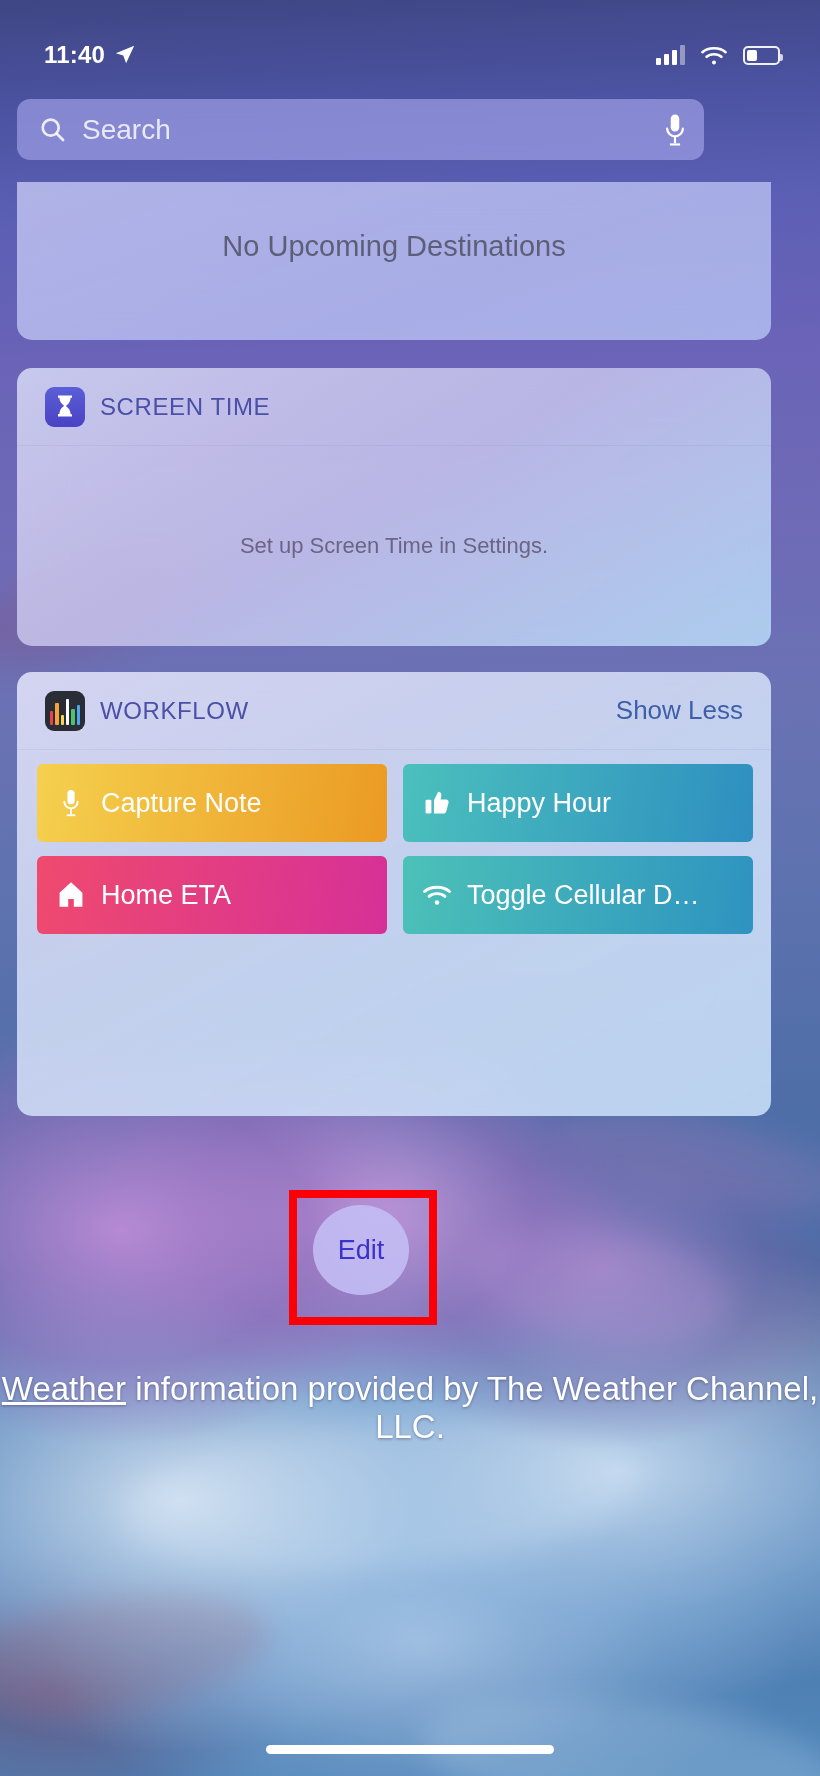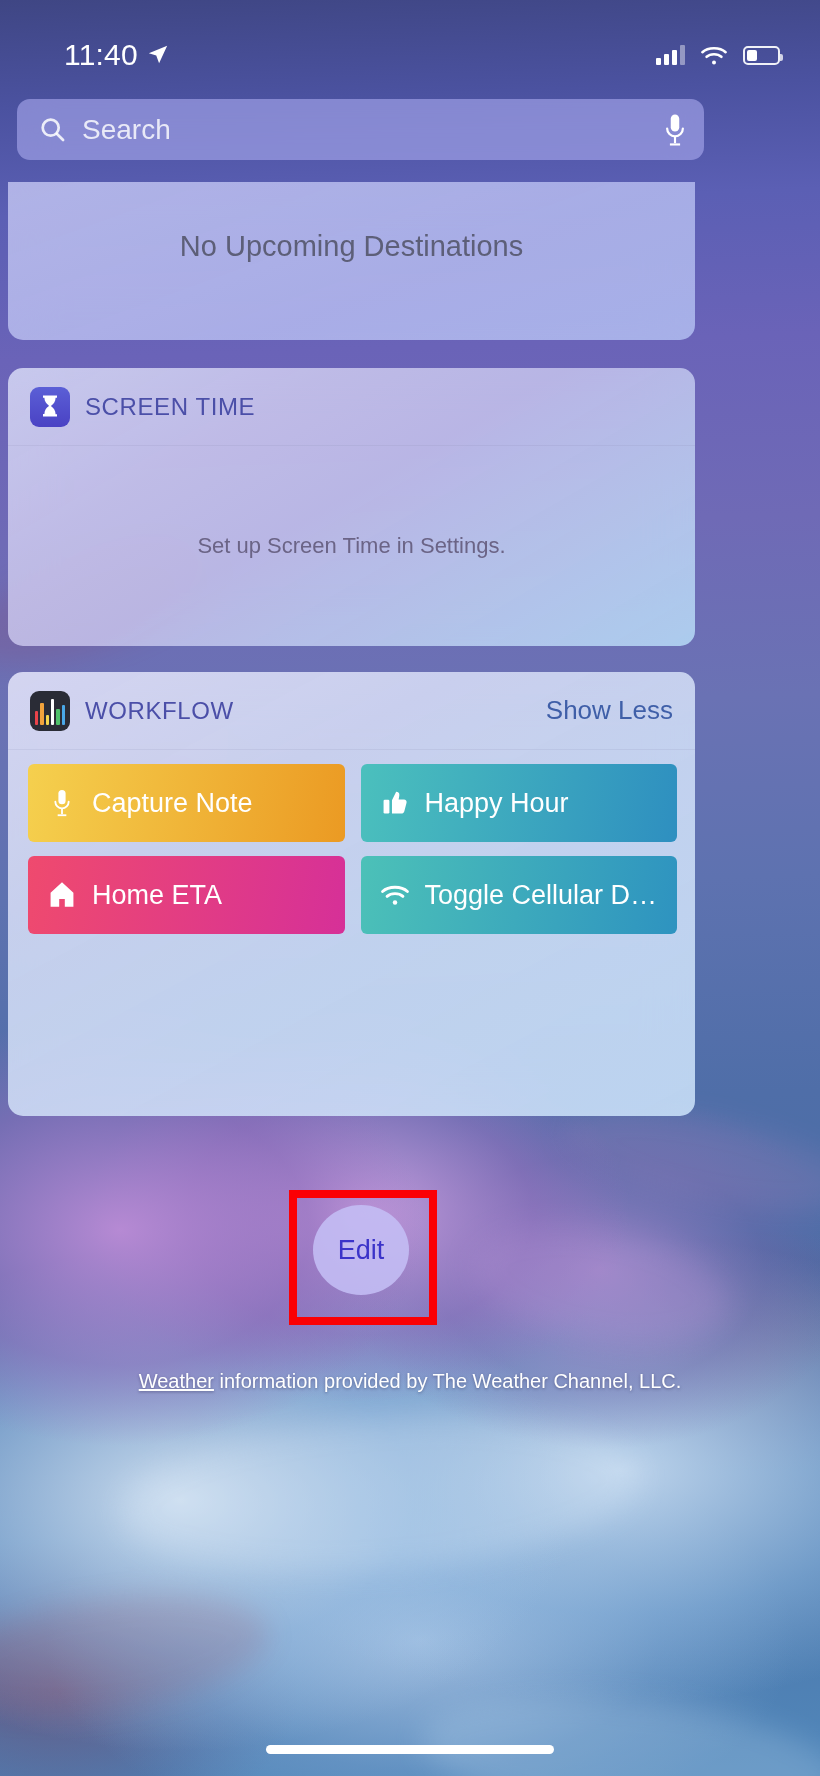--- a/index.html
+++ b/index.html
@@ -36,21 +36,21 @@
   }
 
   
   #statusbar {
     position: absolute; top: 0; left: 0; right: 0; height: 86px;
     display: flex; align-items: center; justify-content: space-between;
     padding: 24px 40px 0 44px;
     color: #fff;
   }
   #statusbar .left { display: flex; align-items: center; gap: 9px; }
-  #clock { font-size: 30px; font-weight: 400; letter-spacing: .2px; margin-left: 20px; }
+  #clock { font-size: 24px; font-weight: 700; letter-spacing: .2px; }
   .loc-arrow { width: 22px; height: 22px; }
   #statusbar .right { display: flex; align-items: center; gap: 15px; }
   .bars { display: flex; align-items: flex-end; gap: 3px; height: 20px; }
   .bars span { width: 5px; background: #fff; border-radius: 1px; }
   .bars span:nth-child(1) { height: 7px; }
   .bars span:nth-child(2) { height: 11px; }
   .bars span:nth-child(3) { height: 15px; }
   .bars span:nth-child(4) { height: 20px; opacity: .42; }
   .battery {
     width: 37px; height: 19px; border: 2px solid rgba(255,255,255,.92);
@@ -73,21 +73,21 @@
   }
   #searchbar .sicon { width: 27px; height: 27px; flex: 0 0 auto; }
   #search-input-text {
     flex: 1; margin-left: 16px;
     font-size: 28px; color: rgba(255,255,255,.82);
   }
   #searchbar .mic { width: 22px; height: 34px; flex: 0 0 auto; }
 
   
   .widget {
-    position: absolute; left: 8px; width: 687px;
+    position: absolute; left: 17px; width: 754px;
     background: rgba(237,240,253,.74);
     backdrop-filter: blur(24px);
     overflow: hidden;
   }
 
   
   #widget-maps {
     top: 182px; height: 158px;
     border-radius: 0 0 15px 15px;
     background: linear-gradient(160deg, rgba(196,198,242,.82) 0%, rgba(186,192,242,.80) 60%, rgba(182,196,244,.80) 100%);
@@ -96,21 +96,21 @@
   }
   #maps-empty-text { font-size: 29px; color: #5d5f78; }
 
   
   #widget-screentime {
     top: 368px; height: 278px; border-radius: 15px;
     background: linear-gradient(150deg, rgba(223,226,250,.80) 0%, rgba(214,211,244,.78) 28%, rgba(206,204,242,.78) 48%, rgba(196,215,246,.80) 75%, rgba(186,224,250,.82) 100%);
   }
   .widget-header {
     height: 78px; display: flex; align-items: center;
-    padding: 0 22px; gap: 15px;
+    padding: 0 28px; gap: 15px;
     border-bottom: 1px solid rgba(120,120,160,.13);
   }
   .app-icon { width: 40px; height: 40px; border-radius: 9px; flex: 0 0 auto; }
   .widget-title {
     font-size: 24px; font-weight: 500; letter-spacing: .6px;
     color: #4b4fa8;
   }
   .widget-action {
     margin-left: auto; font-size: 26px; color: #3f5fa8; font-weight: 400;
   }
@@ -161,21 +161,21 @@
   #edit-highlight {
     position: absolute; left: 289px; top: 1190px;
     width: 148px; height: 135px;
     border: 8px solid #fb0005;
     pointer-events: none;
   }
 
   
   #attribution {
     position: absolute; left: 0; right: 0; top: 1370px;
-    text-align: center; color: #fff; font-size: 20px;
+    text-align: center; color: #fff; font-size: 33px;
     text-shadow: 0 1px 3px rgba(40,40,80,.45);
   }
   #attribution-link { text-decoration: underline; }
 
   
   #home-indicator {
     position: absolute; left: 50%; transform: translateX(-50%);
     bottom: 22px; width: 288px; height: 9px;
     background: #fff; border-radius: 6px;
   }

